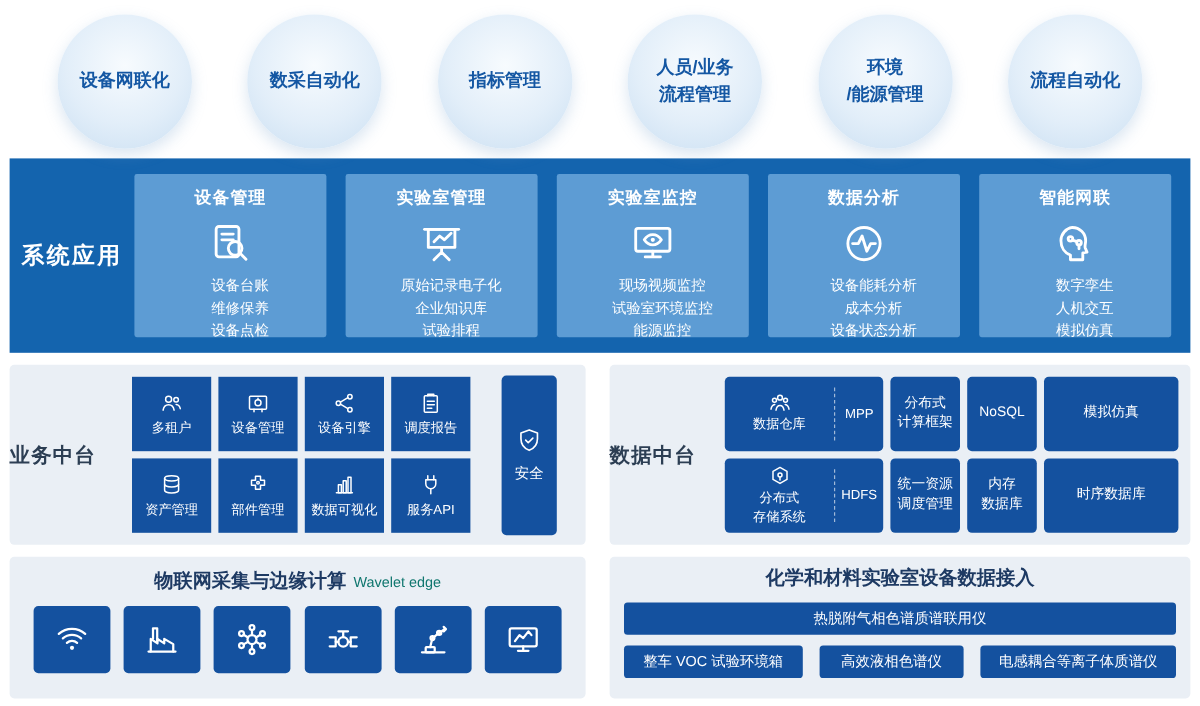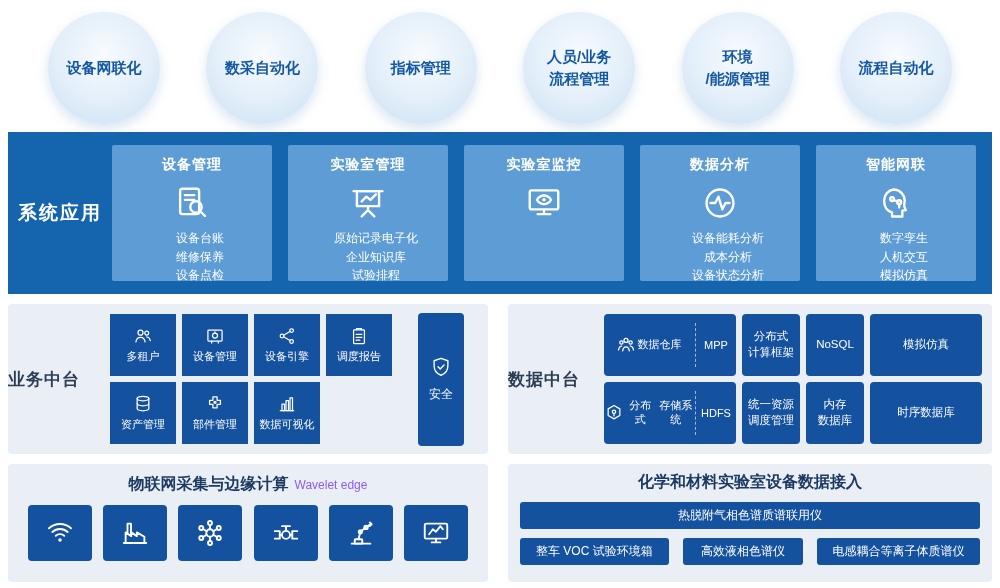--- a/index.html
+++ b/index.html
@@ -36,30 +36,30 @@
   .biz-panel { width:480px; height:150px; display:flex; align-items:center; }
   .panel-label { width:102px; text-align:left; font-size:17px; font-weight:bold; color:#2c3e53; letter-spacing:1px; }
   .tile-grid { display:grid; grid-template-columns:repeat(4,66px); grid-auto-rows:62px; gap:6px; }
   .tile { background:#14519f; border-radius:0; color:#fff; display:flex; flex-direction:column; align-items:center; justify-content:center; gap:3px; font-size:11px; }
   .security-tile { width:46px; height:133px; margin-left:26px; background:#14519f; border-radius:4px; color:#fff; display:flex; flex-direction:column; align-items:center; justify-content:center; gap:8px; font-size:12px; }
 
   .data-panel { flex:1; height:150px; display:flex; align-items:center; }
   .data-panel .panel-label { width:96px; }
   .data-grid { display:grid; grid-template-columns:132px 58px 58px 112px; grid-auto-rows:62px; gap:6px; }
   .combo-tile { background:#14519f; border-radius:4px; color:#fff; display:flex; align-items:stretch; }
-  .combo-left { flex:1; display:flex; flex-direction:row; align-items:center; justify-content:center; gap:2px; font-size:11px; line-height:1.25; text-align:center; }
+  .combo-left { flex:1; display:flex; flex-direction:column; align-items:center; justify-content:center; gap:2px; font-size:11px; line-height:1.25; text-align:center; }
   .combo-div { border-left:1px dashed rgba(255,255,255,.6); margin:9px 0; }
   .combo-right { width:40px; display:flex; align-items:center; justify-content:center; font-size:11px; }
   .txt-tile { background:#14519f; border-radius:4px; color:#fff; display:flex; flex-direction:column; align-items:center; justify-content:center; font-size:11.5px; line-height:1.35; text-align:center; }
 
   
   .bottom-row { display:flex; gap:20px; margin:10px 8px 0; }
   .iot-panel { width:480px; height:118px; padding:10px 14px 0; }
   .panel-title { text-align:center; font-size:16px; font-weight:bold; color:#1e3a63; }
-  .subtitle { font-size:12px; color:#8b5cf6; font-weight:normal; margin-left:6px; }
+  .subtitle { font-size:12px; color:#0f766e; font-weight:normal; margin-left:6px; }
   .iot-tiles { display:flex; justify-content:space-between; margin-top:10px; padding:0 6px; }
   .iot-tile { width:64px; height:56px; background:#14519f; border-radius:4px; display:flex; align-items:center; justify-content:center; }
   .lab-panel { flex:1; height:118px; padding:8px 12px 0; }
   .lab-row { display:flex; gap:14px; margin-top:9px; }
   .lab-tile { background:#14519f; border-radius:3px; color:#fff; font-size:12px; height:27px; display:flex; align-items:center; justify-content:center; flex:1; }
   .lab-tile.wa { flex:1.05; } .lab-tile.wb { flex:0.85; } .lab-tile.wc { flex:1.15; }
 </style>
 </head>
 <body>
 
@@ -133,20 +133,25 @@
       <div class="app-card">
         <div class="card-title">实验室监控</div>
         <div class="card-icon">
           <svg viewBox="0 0 24 24" width="38" height="38">
               <rect x="3" y="4" width="18" height="12" rx="1.2"></rect>
               <path d="M12 16v3M8 19h8"></path>
               <path d="M7.5 10c1.2-1.8 2.8-2.7 4.5-2.7s3.3.9 4.5 2.7c-1.2 1.8-2.8 2.7-4.5 2.7S8.7 11.8 7.5 10z"></path>
               <circle class="fdot" cx="12" cy="10" r="1.1"></circle>
             </svg>
         </div>
+        <div class="card-lines">
+          <div>现场视频监控</div>
+          <div>试验室环境监控</div>
+          <div>能源监控</div>
+        </div>
       </div>
 
       <div class="app-card">
         <div class="card-title">数据分析</div>
         <div class="card-icon">
           <svg viewBox="0 0 24 24" width="38" height="38">
               <circle cx="12" cy="12" r="8.5"></circle>
               <path d="M6 12h3l2-4 2.5 8 2-4H18"></path>
             </svg>
         </div>
@@ -246,20 +251,30 @@
         <div class="tile">
           <span>
               <svg viewBox="0 0 24 24" width="20" height="20">
                 <path d="M4 20h16"></path>
                 <rect x="6" y="12" width="3" height="8"></rect>
                 <rect x="10.8" y="8" width="3" height="12"></rect>
                 <rect x="15.6" y="4.5" width="3" height="15.5"></rect>
               </svg>
             </span>
           <span>数据可视化</span>
+        </div>
+        <div class="tile">
+          <span>
+              <svg viewBox="0 0 24 24" width="20" height="20">
+                <path d="M9 3v4M15 3v4"></path>
+                <path d="M7 7h10v4a5 5 0 0 1-10 0z"></path>
+                <path d="M12 16v5"></path>
+              </svg>
+            </span>
+          <span>服务API</span>
         </div>
       </div>
       <div class="security-tile">
         <span>
             <svg viewBox="0 0 24 24" width="22" height="22">
               <path d="M12 2.5l7.5 2.7v5.3c0 5.2-3.2 8.9-7.5 10.5-4.3-1.6-7.5-5.3-7.5-10.5V5.2z"></path>
               <path d="M8.8 11.8l2.3 2.3 4.2-4.2"></path>
             </svg>
           </span>
         <span>安全</span>

